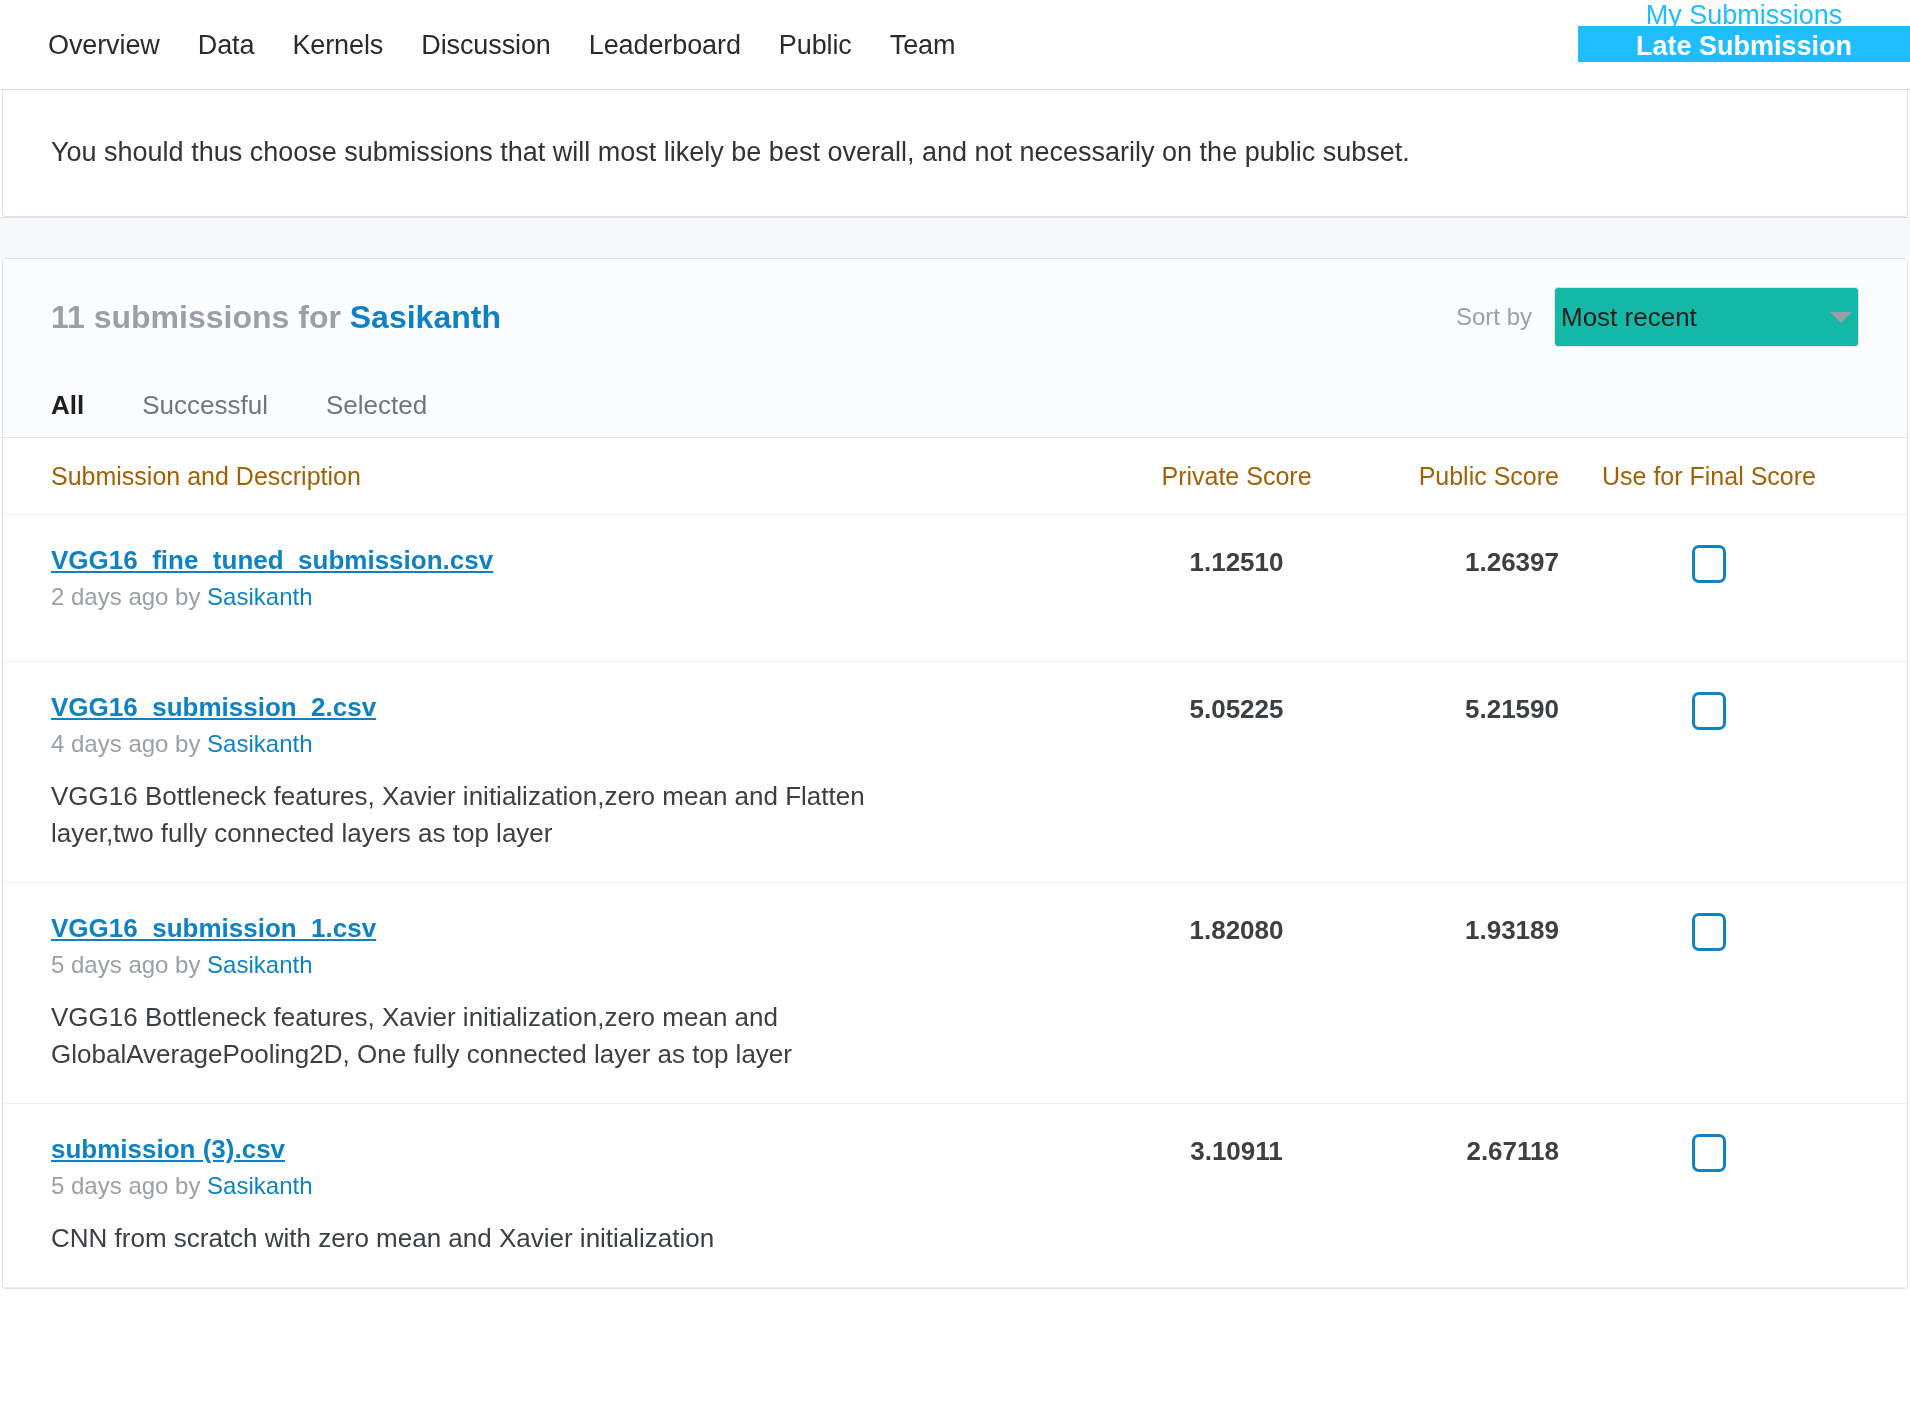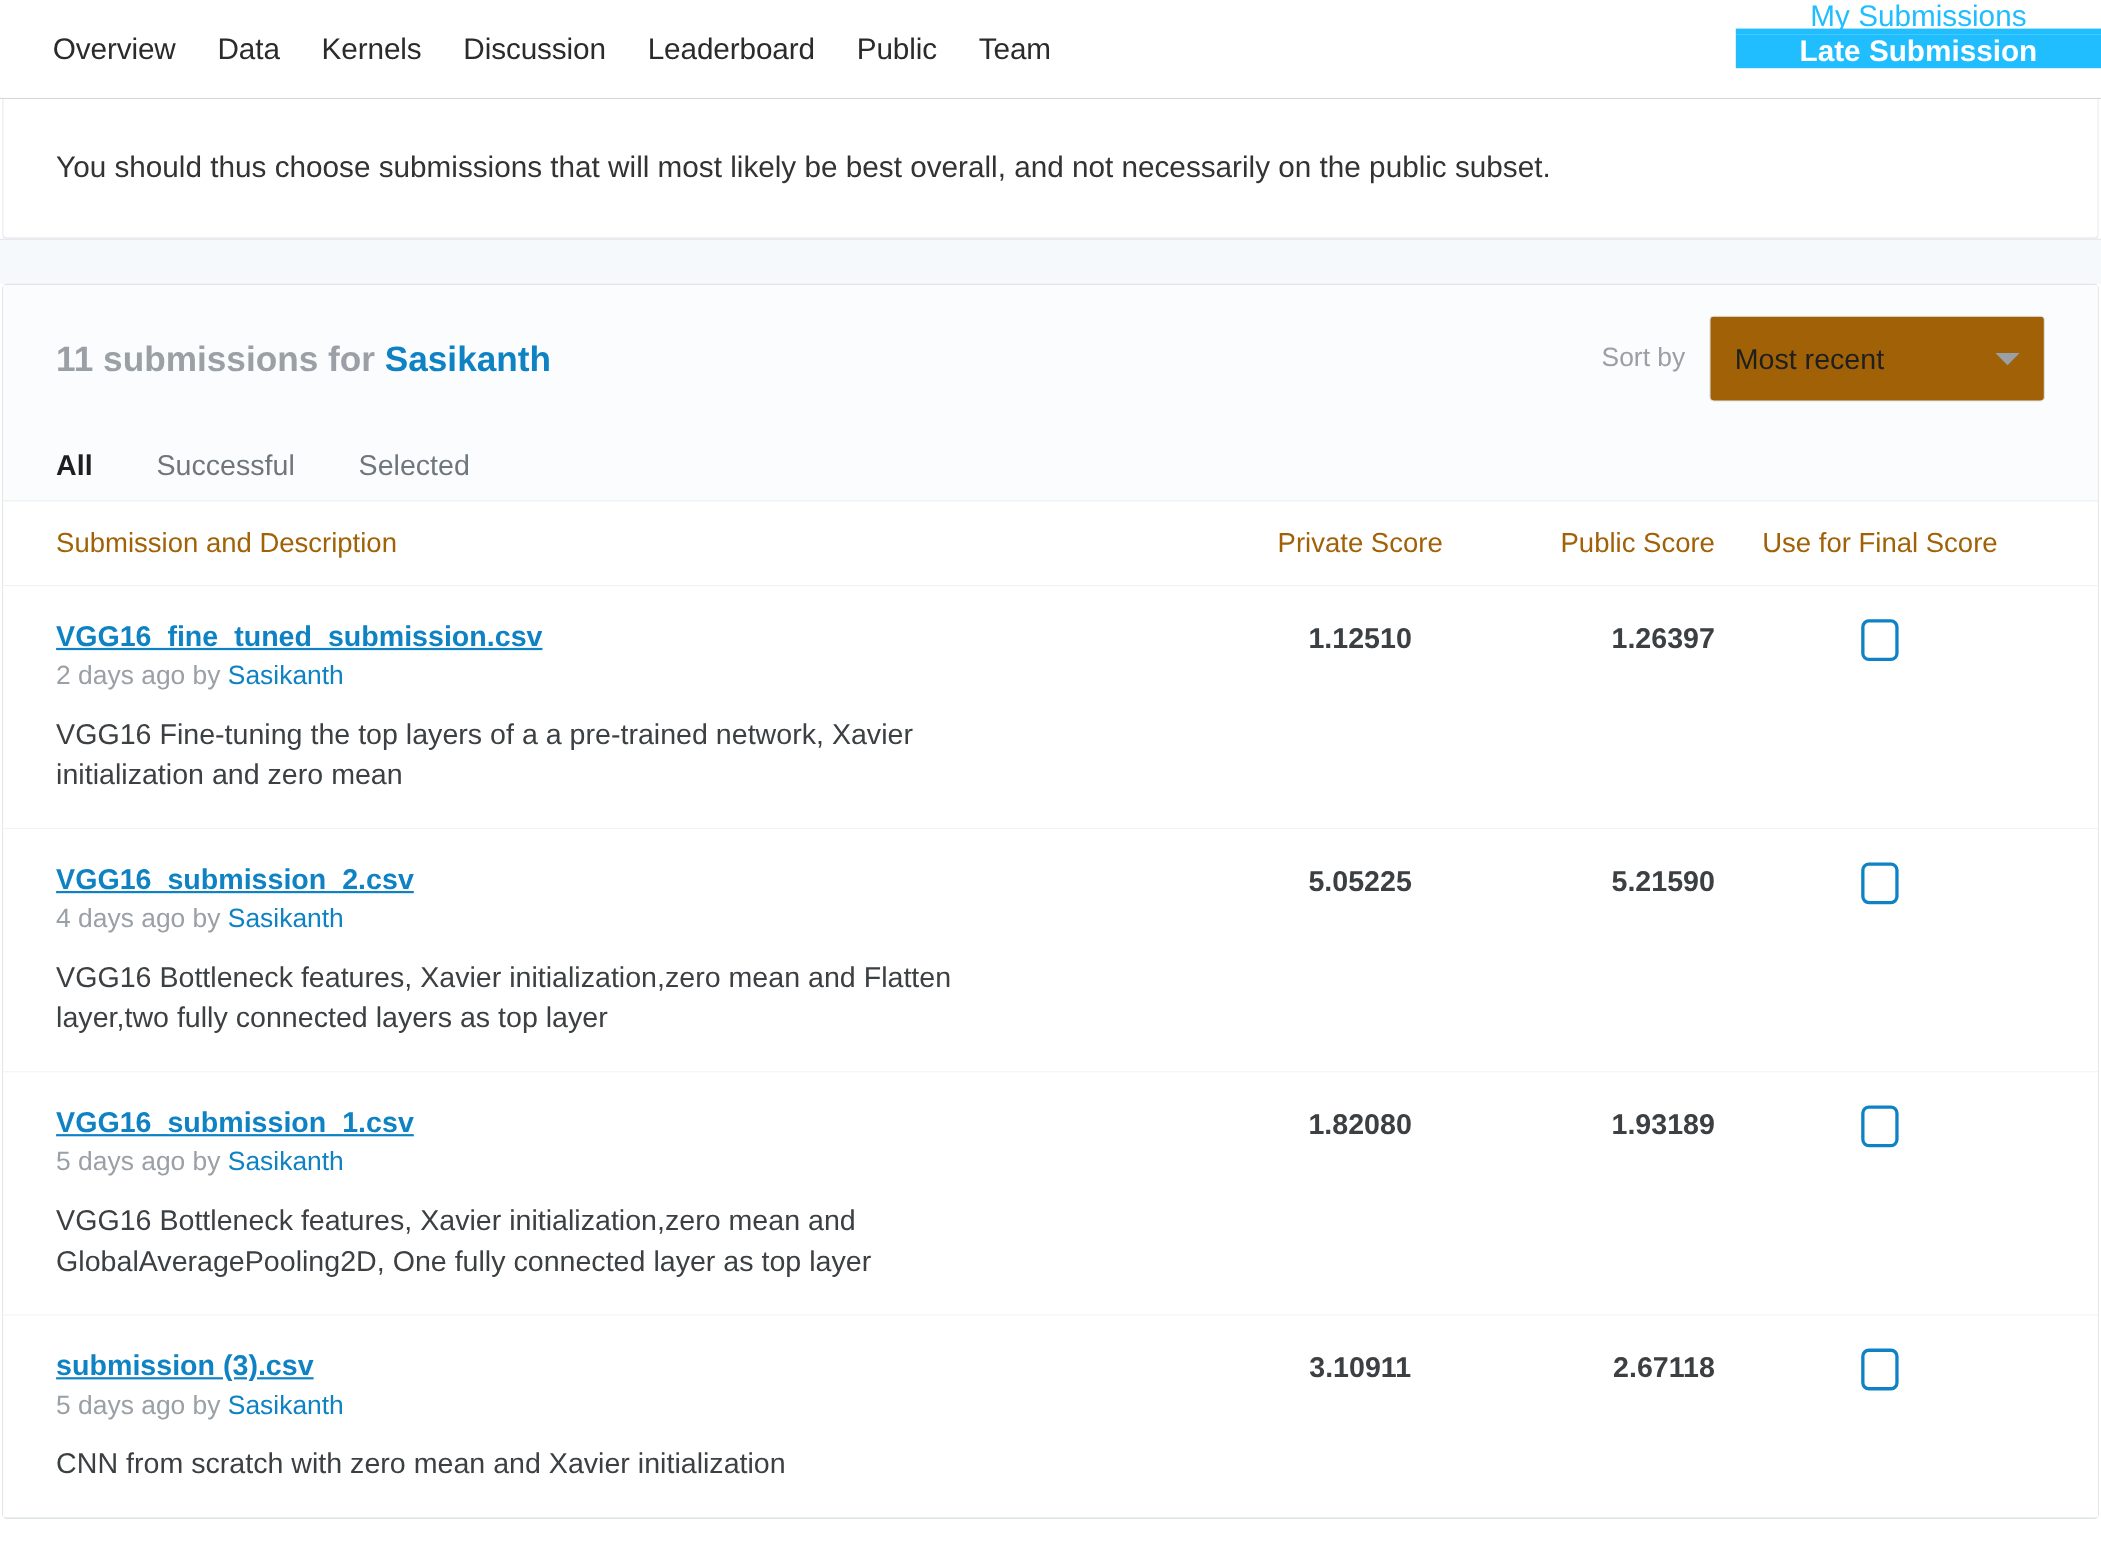--- a/index.html
+++ b/index.html
@@ -146,27 +146,27 @@
     display: flex;
     align-items: center;
     gap: 22px;
   }
   .sort-label {
     font-size: 24px;
     color: #9aa0a6;
   }
   .sort-select {
     width: 305px;
-    height: 78px;
+    height: 60px;
     border: 1px solid #dfe3e6;
     border-radius: 4px;
-    background: #a16207;
-    display: flex;
-    align-items: center;
-    padding: 0 22px;
+    background: #14b8a6;
+    display: flex;
+    align-items: center;
+    padding: 0 6px;
     box-sizing: border-box;
     cursor: pointer;
     position: relative;
   }
   .sort-select .sel-value {
     font-size: 26px;
     color: #1f1f1f;
   }
   .caret {
     margin-left: auto;
@@ -333,21 +333,20 @@
       <div class="col-final th">Use for Final Score</div>
     </div>
 
     <div class="row">
       <div class="col-desc">
         <a class="sub-name">VGG16_fine_tuned_submission.csv</a>
         <div class="sub-meta">
           <span>2 days ago by</span>
           <span class="meta-user">Sasikanth</span>
         </div>
-        <div class="sub-desc">VGG16 Fine-tuning the top layers of a a pre-trained network, Xavier initialization and zero mean</div>
       </div>
       <div class="col-private score">1.12510</div>
       <div class="col-public score">1.26397</div>
       <div class="col-final cb-cell">
         <span class="checkbox"></span>
       </div>
     </div>
 
     <div class="row">
       <div class="col-desc">

